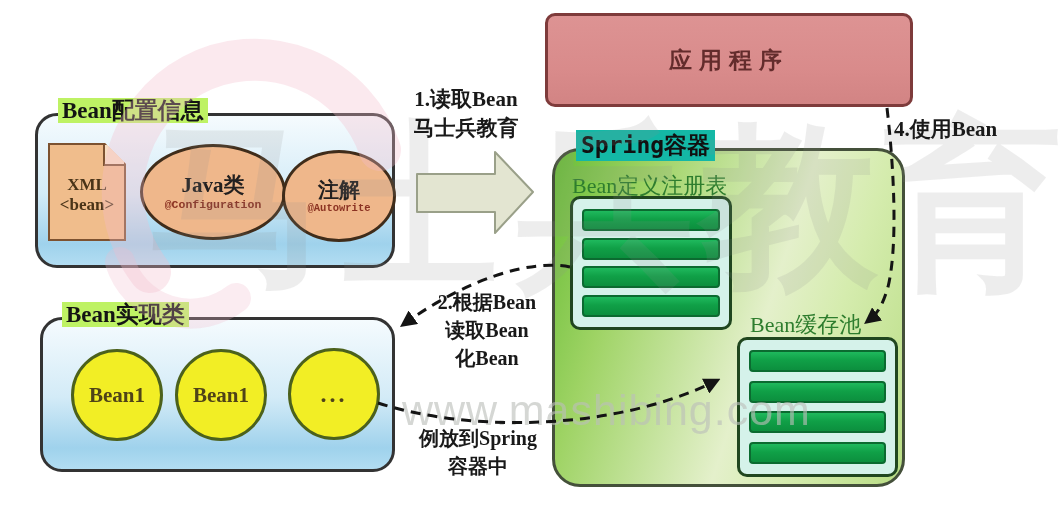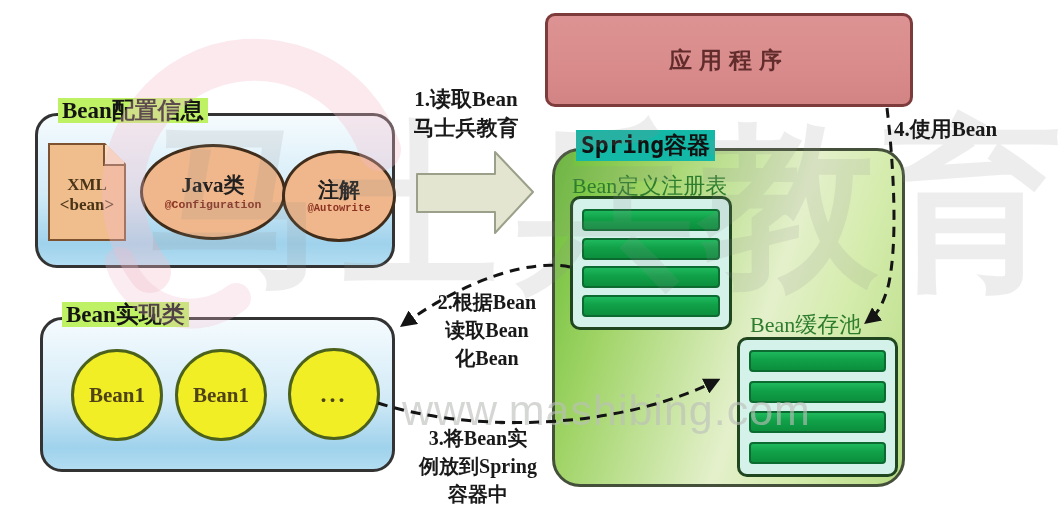--- a/index.html
+++ b/index.html
@@ -183,19 +183,18 @@
   <div class="step" style="left:403px;top:85px;width:126px;font-size:21px;">
     <div>1.读取Bean</div>
     <div>马士兵教育</div>
   </div>
   <div class="step" style="left:412px;top:288px;width:150px;font-size:20px;">
     <div>2.根据Bean</div>
     <div>读取Bean</div>
     <div>化Bean</div>
   </div>
   <div class="step" style="left:396px;top:424px;width:164px;font-size:20px;">
-    <div>3.将Bean实</div>
     <div>例放到Spring</div>
     <div>容器中</div>
   </div>
   <div class="step" style="left:894px;top:115px;width:160px;font-size:21px;text-align:left;">4.使用Bean</div>
 
 </div>
 
 </body></html>

